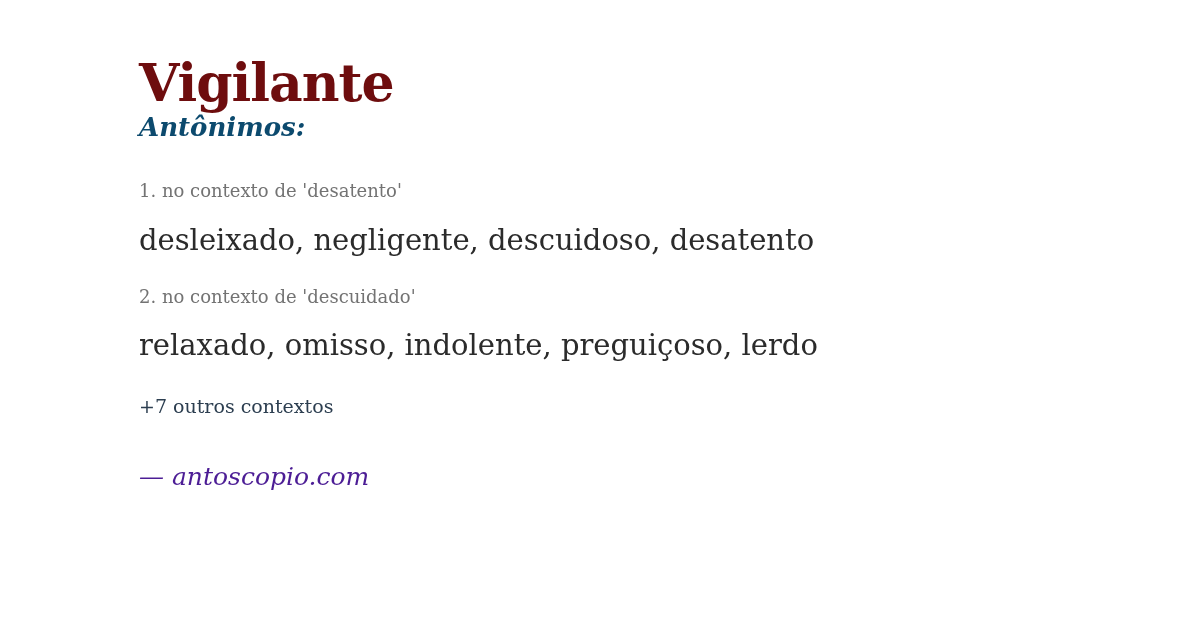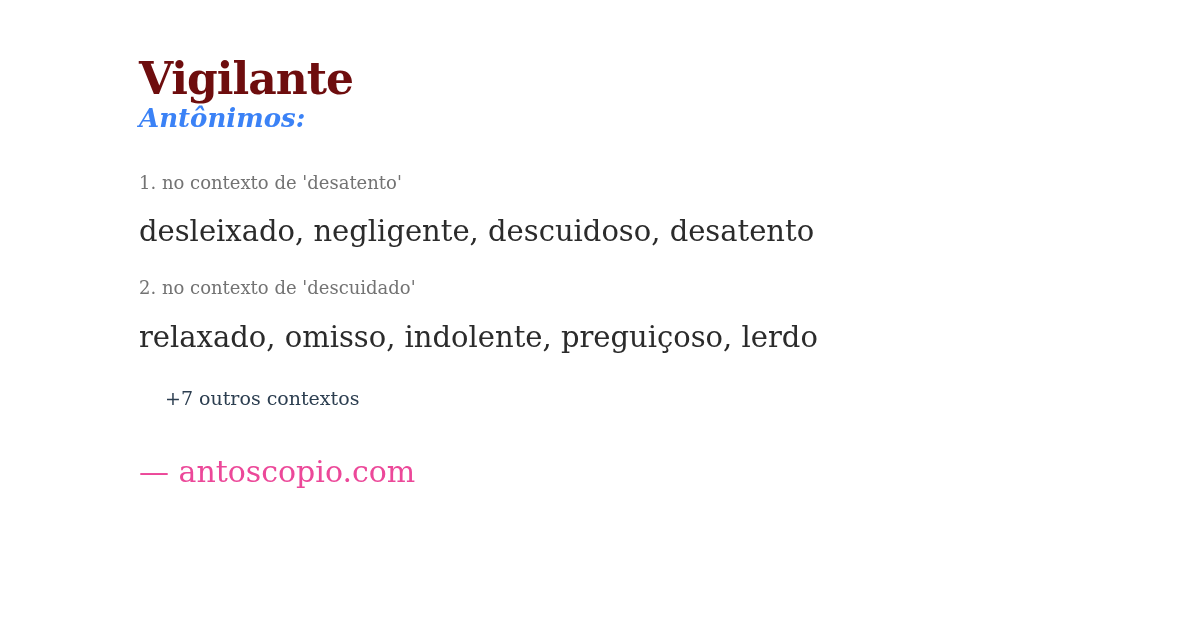--- a/index.html
+++ b/index.html
@@ -12,33 +12,33 @@
     width: 1200px;
     height: 628px;
     background: #ffffff;
     font-family: "DejaVu Serif", "Liberation Serif", serif;
     box-sizing: border-box;
     padding: 56px 60px 0 139px;
     overflow: hidden;
   }
   .word-title {
     margin: 0;
-    font-size: 44px;
+    font-size: 52px;
     line-height: 1.05;
     font-weight: 700;
     color: #6e0d0e;
     letter-spacing: -1px;
   }
   .section-heading {
     margin: 2px 0 0 0;
     font-size: 26px;
     line-height: 1.1;
     font-weight: 700;
     font-style: italic;
-    color: #3b82f6;
+    color: #0c4a6e;
     letter-spacing: 0;
   }
   .entries {
     margin-top: 40px;
   }
   .entry {
     margin-bottom: 29px;
   }
   .context-label {
     font-size: 18px;
@@ -50,26 +50,26 @@
     margin-top: 21px;
     font-size: 29px;
     line-height: 1.2;
     color: #2b2b2b;
     font-weight: 400;
   }
   .more-contexts {
     margin-top: 32px;
     font-size: 19px;
     color: #2c3e50;
-    margin-left: 26px;
   }
   .attribution {
     margin-top: 45px;
-    font-size: 30px;
-    color: #ec4899;
+    font-size: 25px;
+    font-style: italic;
+    color: #4c1d95;
   }
 </style>
 </head>
 <body>
 
 <div class="card">
 
   <h1 class="word-title">Vigilante</h1>
 
   <h2 class="section-heading">Antônimos:</h2>

